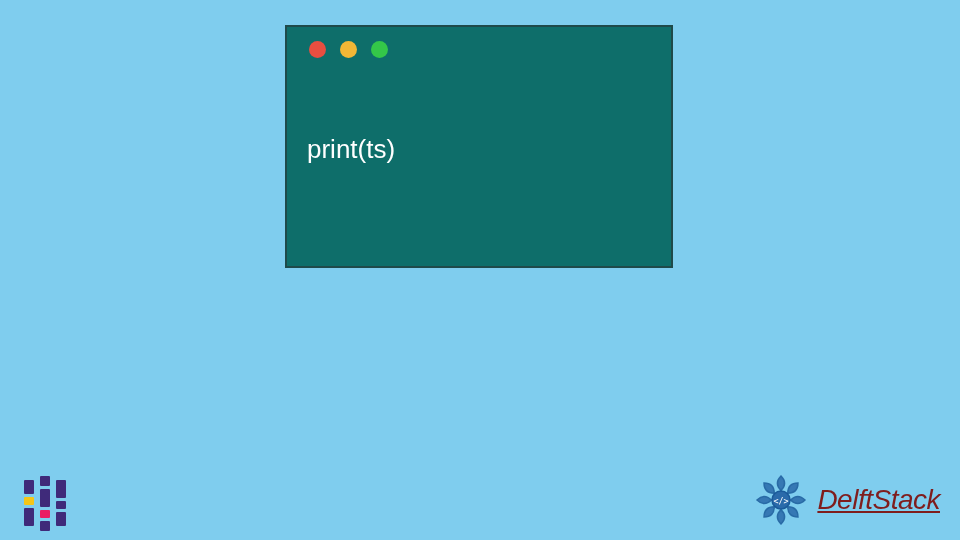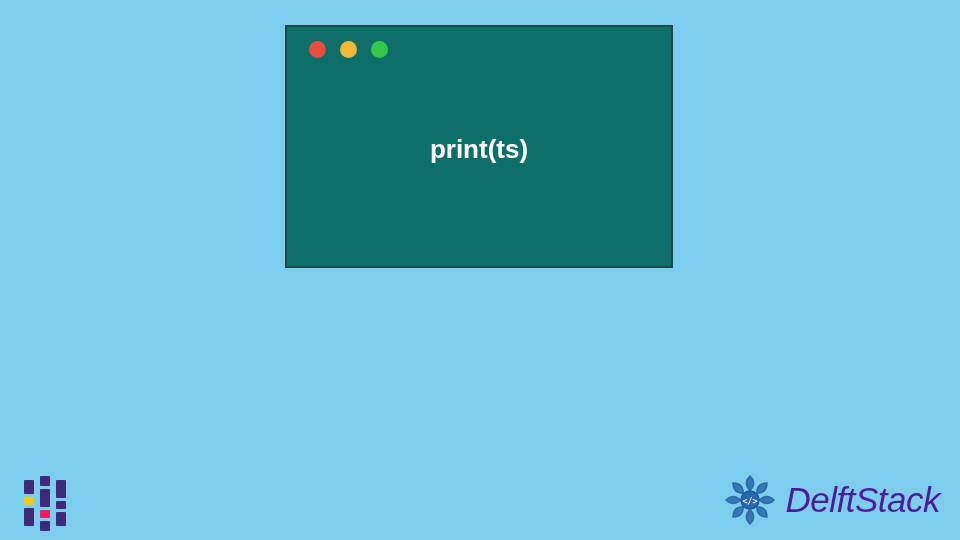--- a/index.html
+++ b/index.html
@@ -34,22 +34,21 @@
       height: 17px;
       border-radius: 50%;
     }
     .tl-red { background: #e84e40; }
     .tl-yellow { background: #f2b736; }
     .tl-green { background: #34c749; }
     .code-content {
       padding: 62px 20px 0 20px;
       color: #ffffff;
       font-size: 26px;
-      font-weight: 700;
-      text-align: center;
+      font-weight: 400;
     }
     .logo-left {
       position: absolute;
       left: 18px;
       bottom: 10px;
       width: 54px;
       height: 54px;
       display: flex;
       align-items: center;
       justify-content: center;
@@ -78,25 +77,26 @@
     .mandala {
       width: 60px;
       height: 60px;
       position: relative;
     }
     .mandala svg {
       width: 100%;
       height: 100%;
     }
     .brand-text {
-      font-size: 35px;
+      font-size: 28px;
       font-weight: 400;
-      color: #4c1d95;
+      color: #7f1d1d;
       font-style: italic;
       letter-spacing: -0.5px;
+      text-decoration: underline;
     }
   </style>
 </head>
 <body>
 
 <div class="code-window">
   <div class="traffic-lights">
     <div class="traffic-light tl-red"></div>
     <div class="traffic-light tl-yellow"></div>
     <div class="traffic-light tl-green"></div>

